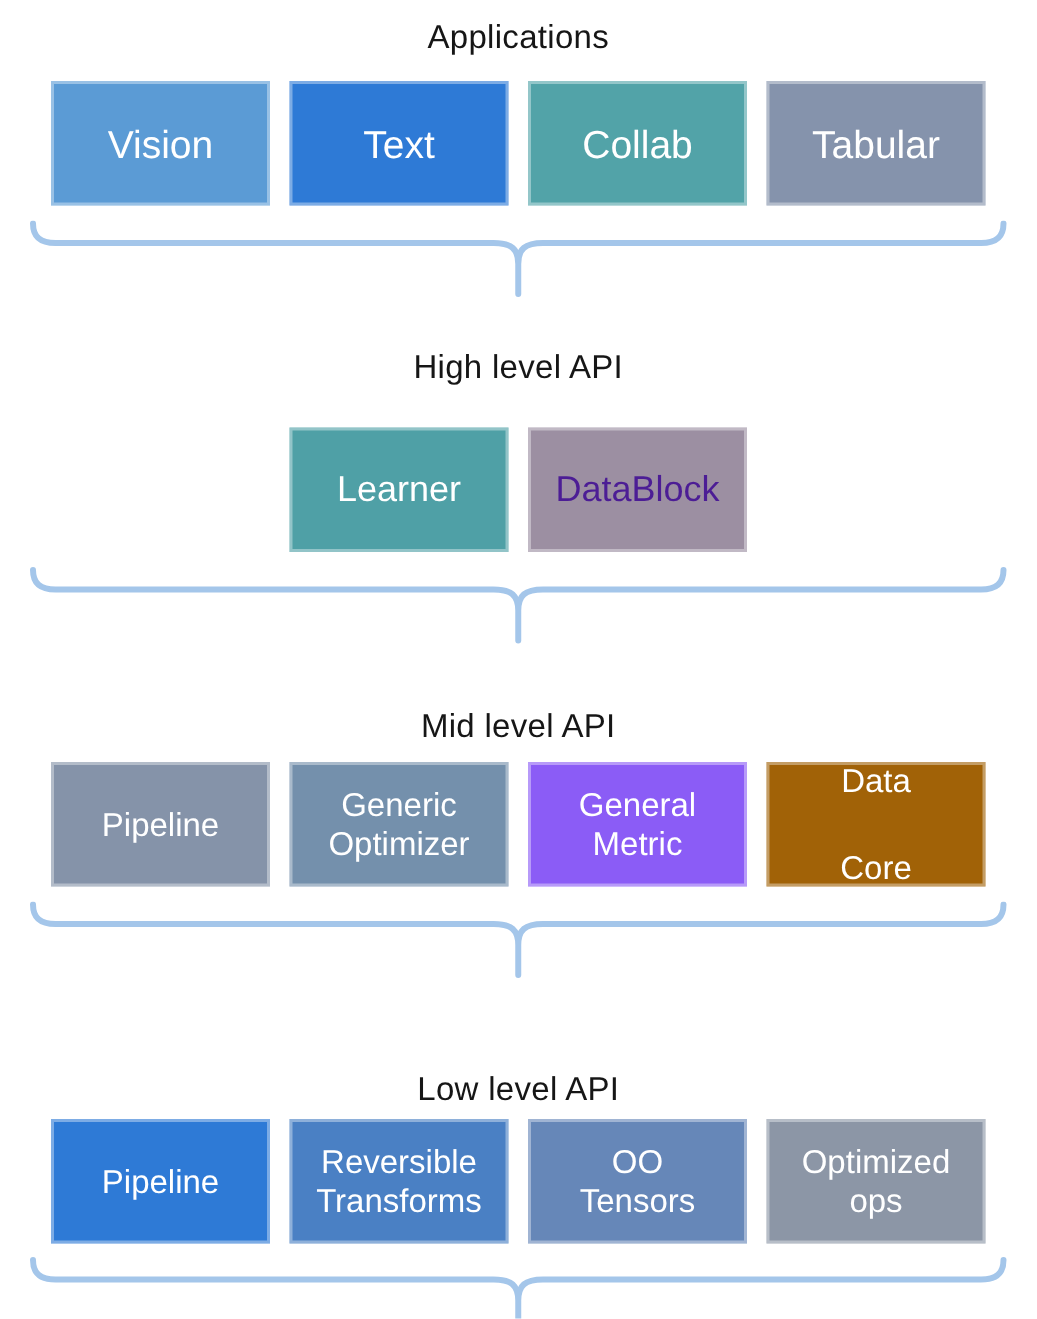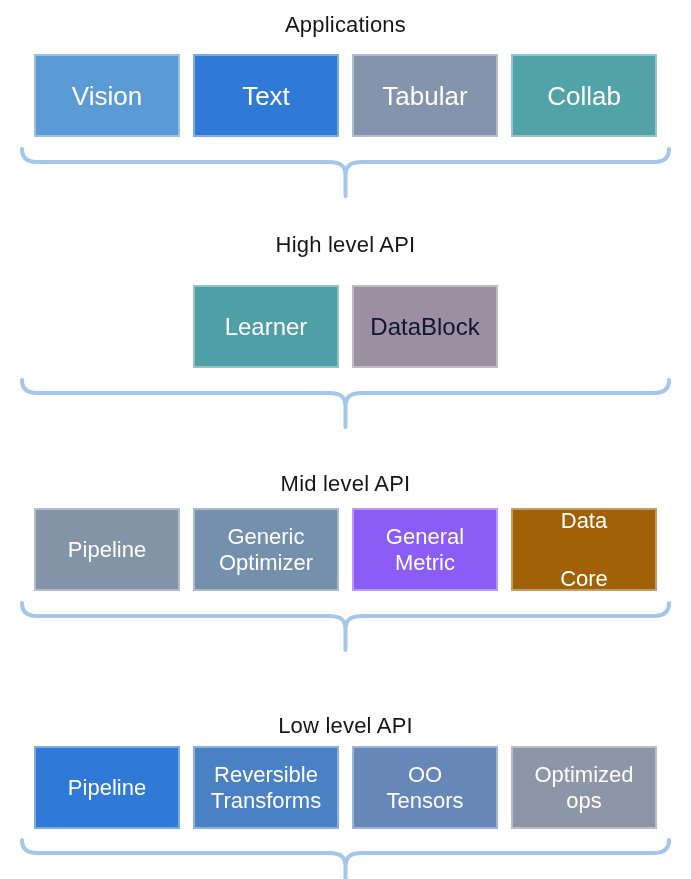--- a/index.html
+++ b/index.html
@@ -36,39 +36,39 @@
 
   <section class="s1">
     <h2 class="title" style="color: rgb(22, 22, 22);">Applications</h2>
     <div class="row">
         <div class="box" style="background: rgb(91, 155, 213); color: rgb(255, 255, 255);">
           <div>Vision</div>
         </div>
         <div class="box" style="background: rgb(46, 122, 214); color: rgb(255, 255, 255);">
           <div>Text</div>
         </div>
+        <div class="box" style="background: rgb(82, 163, 168); color: rgb(255, 255, 255);">
+          <div>Collab</div>
+        </div>
         <div class="box" style="background: rgb(133, 147, 172); color: rgb(255, 255, 255);">
           <div>Tabular</div>
-        </div>
-        <div class="box" style="background: rgb(82, 163, 168); color: rgb(255, 255, 255);">
-          <div>Collab</div>
         </div>
       </div>
     <svg class="brace" width="655" height="52" viewBox="0 0 655 52">
       <path d="M4 2 C4 11, 9 15, 19 15 L311 15 C323 15, 327.5 19, 327.5 29 L327.5 49 M651 2 C651 11, 646 15, 636 15 L344 15 C332 15, 327.5 19, 327.5 29" fill="none" stroke="#A4C6EA" stroke-width="4" stroke-linecap="round"></path>
     </svg>
   </section>
 
   <section class="s2">
     <h2 class="title" style="color: rgb(22, 22, 22);">High level API</h2>
     <div class="row">
         <div class="box" style="background: rgb(79, 160, 166); color: rgb(255, 255, 255);">
           <div>Learner</div>
         </div>
-        <div class="box" style="background: rgb(156, 143, 162); color: #0f172a;">
+        <div class="box" style="background: rgb(156, 143, 162); color: #4c1d95;">
           <div>DataBlock</div>
         </div>
       </div>
     <svg class="brace" width="655" height="52" viewBox="0 0 655 52">
       <path d="M4 2 C4 11, 9 15, 19 15 L311 15 C323 15, 327.5 19, 327.5 29 L327.5 49 M651 2 C651 11, 646 15, 636 15 L344 15 C332 15, 327.5 19, 327.5 29" fill="none" stroke="#A4C6EA" stroke-width="4" stroke-linecap="round"></path>
     </svg>
   </section>
 
   <section class="s3">
     <h2 class="title" style="color: rgb(22, 22, 22);">Mid level API</h2>

